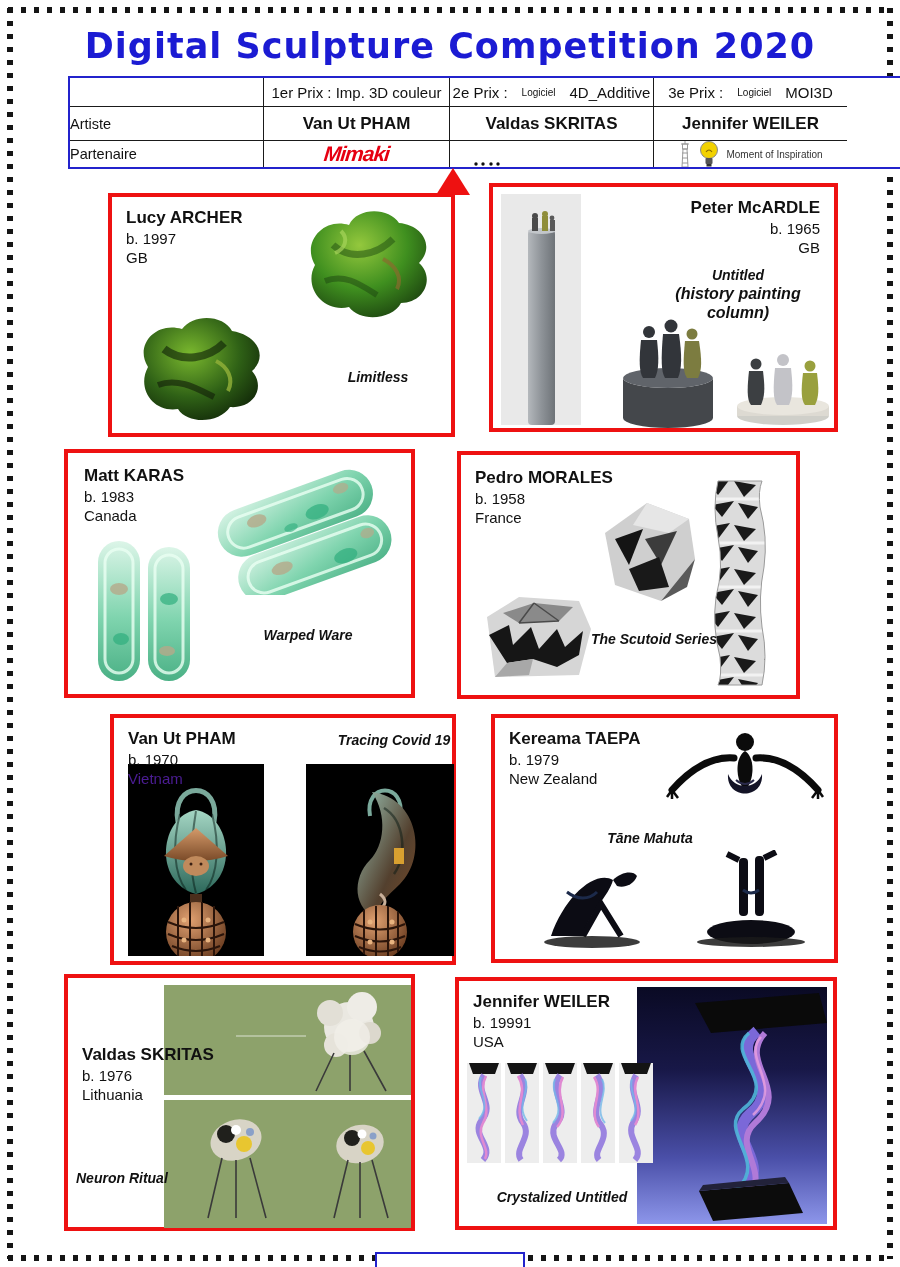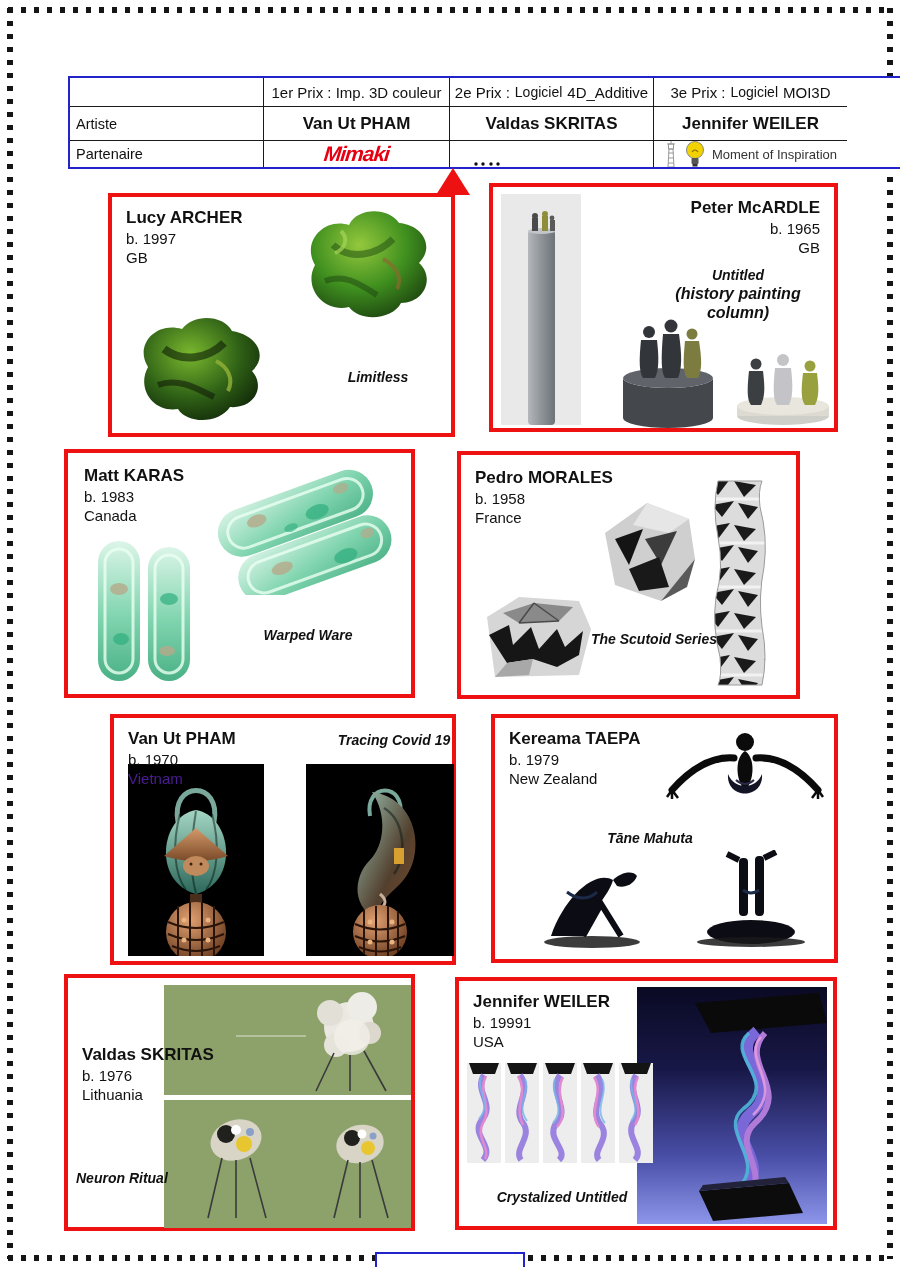--- a/index.html
+++ b/index.html
@@ -21,31 +21,31 @@
     letter-spacing:1px;color:var(--title_blue);}
 
   
   .ptable{position:absolute;left:68px;top:76px;width:864px;height:93px;
     border:2px solid var(--table_blue);box-sizing:border-box;display:grid;
     grid-template-columns:194px 186px 204px 193px;grid-template-rows:29px 34px 1fr;
     background:#fff;}
   .ptable .cell{border-right:1px solid #1a1a1a;border-bottom:1px solid #1a1a1a;
     display:flex;align-items:center;justify-content:center;font-size:15px;overflow:hidden;}
   .ptable .cell.lastc{border-right:none}.ptable .cell.lastr{border-bottom:none}
-  .ptable .rowlab{justify-content:flex-start;padding-left:6px;font-size:14.5px;}
+  .ptable .rowlab{justify-content:flex-start;font-size:14.5px;}
   .ptable .winner{font-weight:bold;font-size:17px;}
-  .small-lbl{font-size:14px;margin:0 3px;}
+  .small-lbl{font-size:10px;margin:0 12px;}
   .przpart{margin:0 2px;}
   .mimaki{color:var(--mimaki_red);font-weight:800;font-style:italic;font-size:21px;
     letter-spacing:-1px;transform:skewX(-6deg);}
   .corewrap{display:flex;align-items:flex-end;gap:15px;margin-top:40px;}
   .core-a{font-weight:bold;font-size:9px;color:#1a1a1a;letter-spacing:.5px;}
   .core-b{font-weight:bold;font-size:9px;color:var(--core_yellow);letter-spacing:.5px;}
   .moiwrap{display:flex;align-items:center;gap:6px;}
-  .moi-txt{font-size:13px;color:#333;}
+  .moi-txt{font-size:10px;color:#333;}
 
   
   .card{position:absolute;border:4px solid var(--box_red);background:#fff;box-sizing:border-box;}
   .card>*{position:absolute;}
   .info{line-height:1.28;}
   .aname{font-weight:bold;font-size:17px;}
   .adet{font-size:15px;}
   .caption{font-weight:bold;font-style:italic;font-size:14px;text-align:center;line-height:1.2;}
   .arrow-up{width:0;height:0;border-left:17px solid transparent;border-right:17px solid transparent;
     border-bottom:27px solid var(--box_red);top:-29px;right:-19px;}
@@ -61,20 +61,21 @@
 </head>
 <body>
 
 <div class="page">
 
   <div class="dots-h d-top"></div>
   <div class="dots-h d-bot"></div>
   <div class="dots-v d-left"></div>
   <div class="dots-v d-right"></div>
 
+  <div class="title">Digital Sculpture Competition 2020</div>
 
   <div class="ptable">
     <div class="cell"></div>
     <div class="cell">
       <span>1er Prix : Imp. 3D couleur</span>
     </div>
     <div class="cell">
       <span class="przpart">2e Prix :</span>
       <span class="small-lbl">Logiciel</span>
       <span class="przpart">4D_Additive</span>

